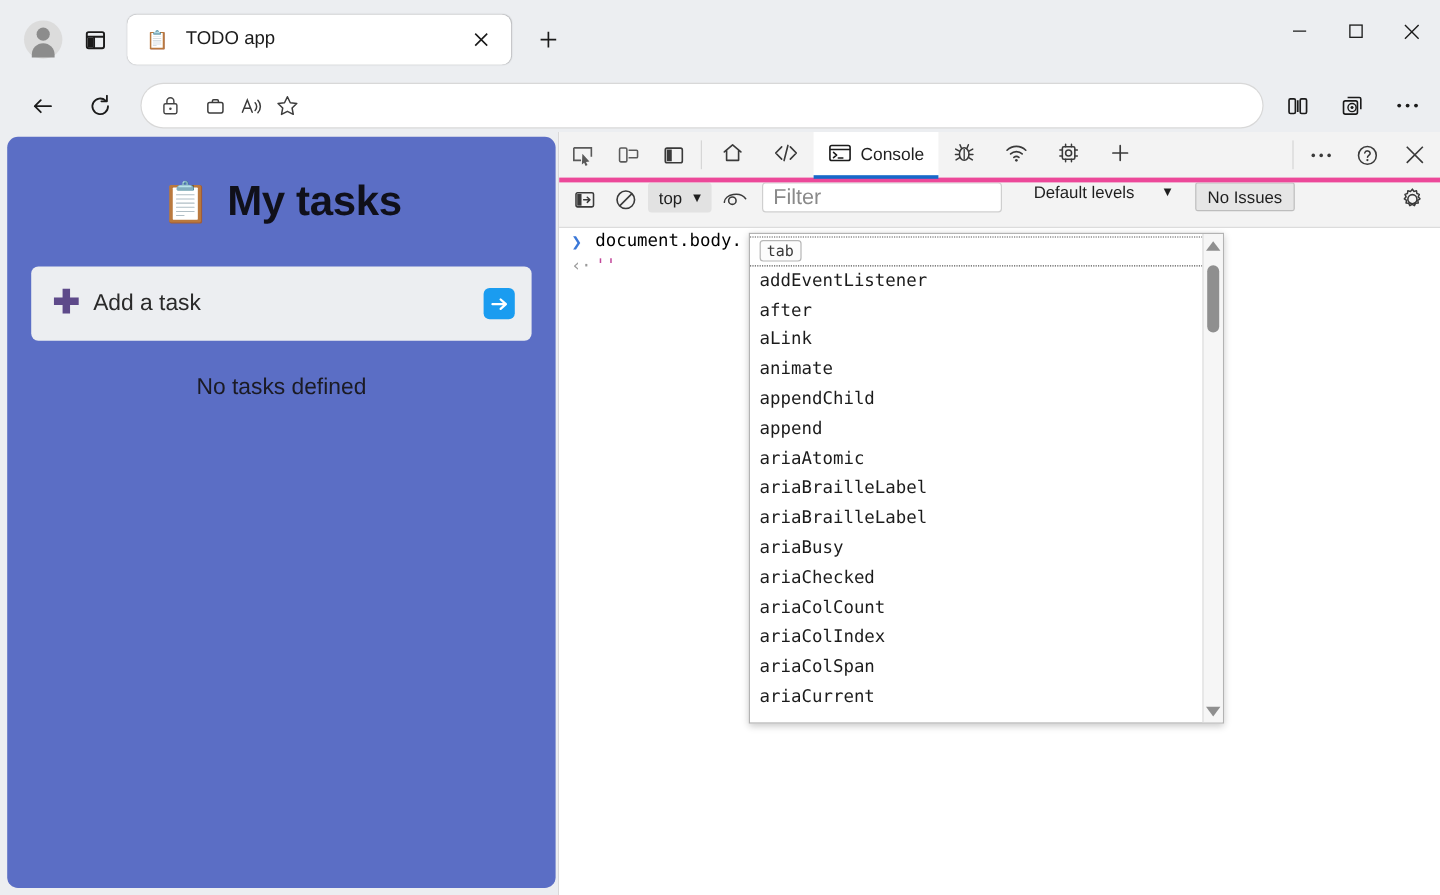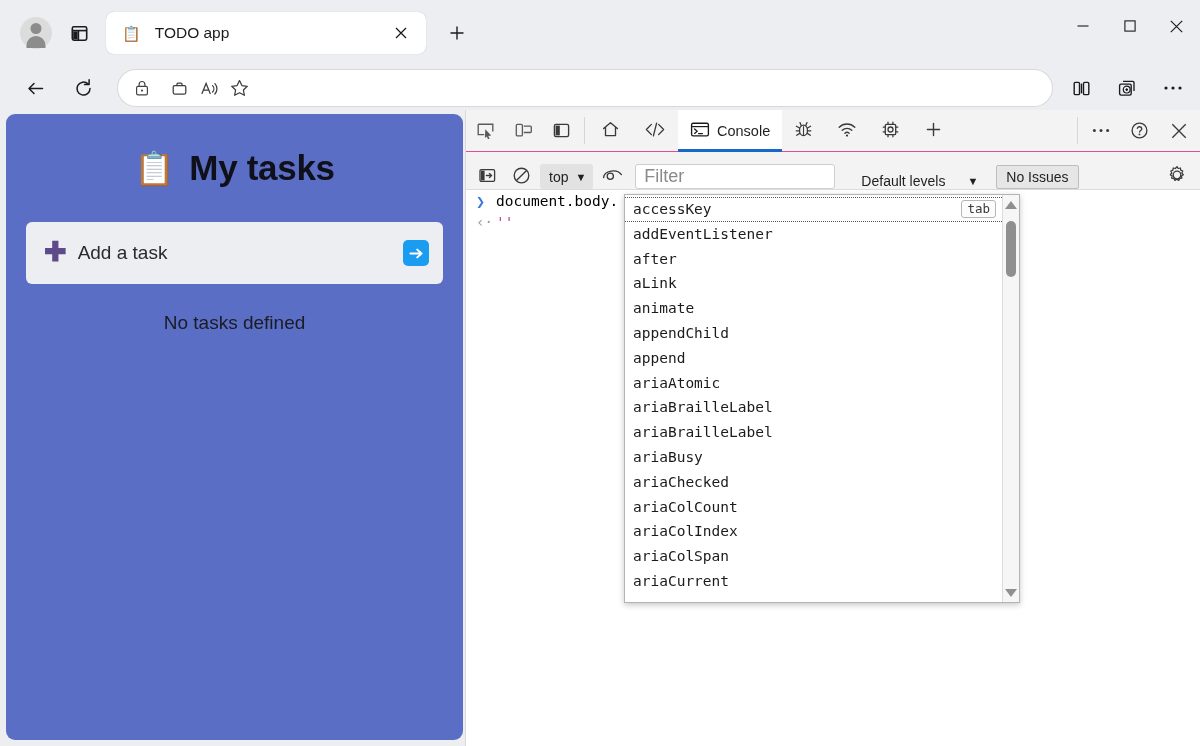--- a/index.html
+++ b/index.html
@@ -162,21 +162,21 @@
 
   
   .devtools {
     flex: 1; min-width: 0; display: flex; flex-direction: column;
     background: #ffffff;
     font-family: "Liberation Sans", sans-serif;
   }
   .dt-tabbar {
     height: 42px; flex: 0 0 42px;
     background: #f3f3f3;
-    border-bottom: 1px solid #ec4899;
+    border-bottom: 4px solid #ec4899;
     display: flex; align-items: stretch;
     position: relative;
   }
   .dt-iconbtn {
     width: 38px; display: flex; align-items: center; justify-content: center;
     cursor: pointer;
   }
   .dt-sep { width: 1px; background: #d6d6d6; margin: 7px 4px; }
   .dt-tab {
     display: flex; align-items: center; gap: 7px;
@@ -189,21 +189,21 @@
     height: 3px; background: #1668c9;
   }
   .dt-right {
     margin-left: auto; display: flex; align-items: stretch;
   }
 
   .dt-filterbar {
     height: 38px; flex: 0 0 38px;
     background: #f3f3f3;
     border-bottom: 1px solid #dcdcdc;
-    display: flex; align-items: flex-end;
+    display: flex; align-items: flex-start;
     padding: 0 8px 0 6px; gap: 4px;
   }
   .fb-icon {
     width: 30px; height: 28px; border-radius: 3px;
     display: flex; align-items: center; justify-content: center; cursor: pointer;
   }
   .ctx-select {
     display: flex; align-items: center; gap: 7px;
     background: #e2e2e2; border-radius: 3px;
     height: 25px; padding: 0 7px 0 9px;
@@ -593,21 +593,20 @@
           <span class="prompt-text">document.body.</span>
         </div>
         <div class="console-line">
           <span class="result-caret">‹·</span>
           <span class="result-val">''</span>
         </div>
 
         <div class="autocomplete">
           <div class="ac-list" id="ac-list">
               <div class="ac-item selected">
-                <span class="ac-label">accessKey</span>
                 <span class="ac-badge">tab</span>
               </div>
               <div class="ac-item">
                 <span class="ac-label">addEventListener</span>
               </div>
               <div class="ac-item">
                 <span class="ac-label">after</span>
               </div>
               <div class="ac-item">
                 <span class="ac-label">aLink</span>

